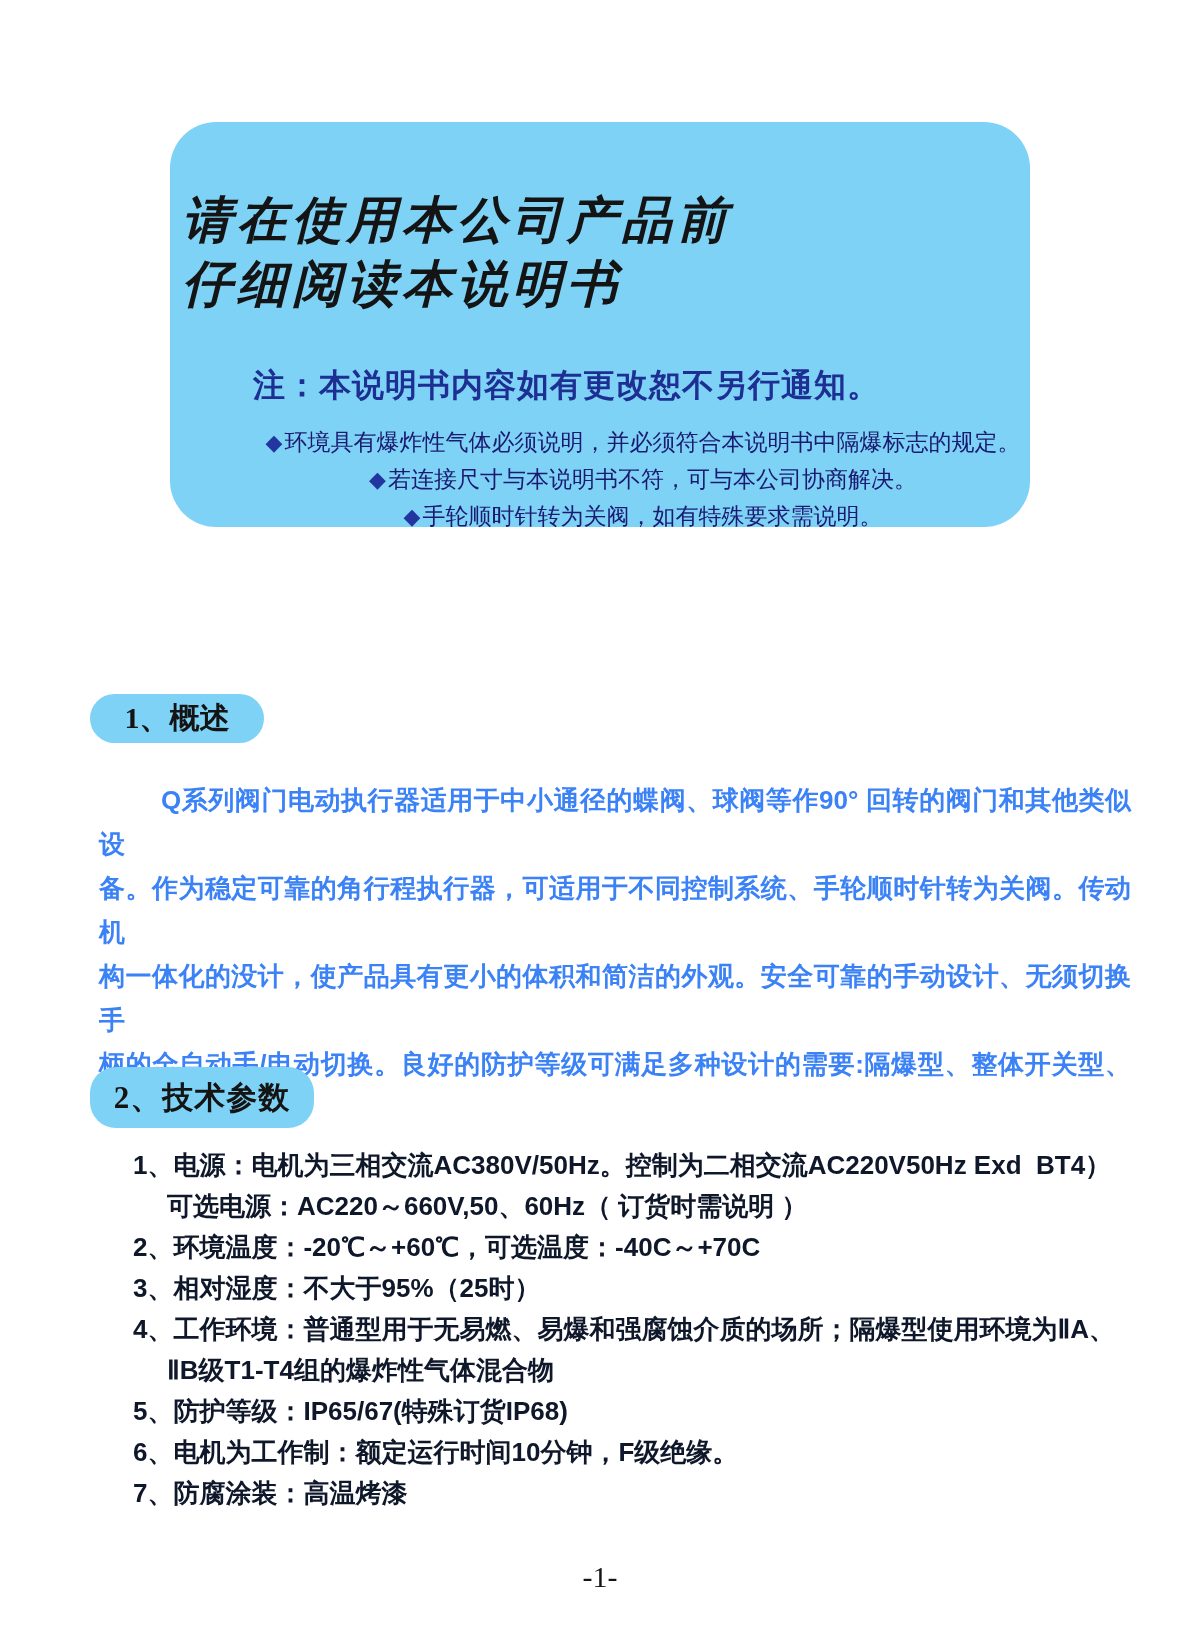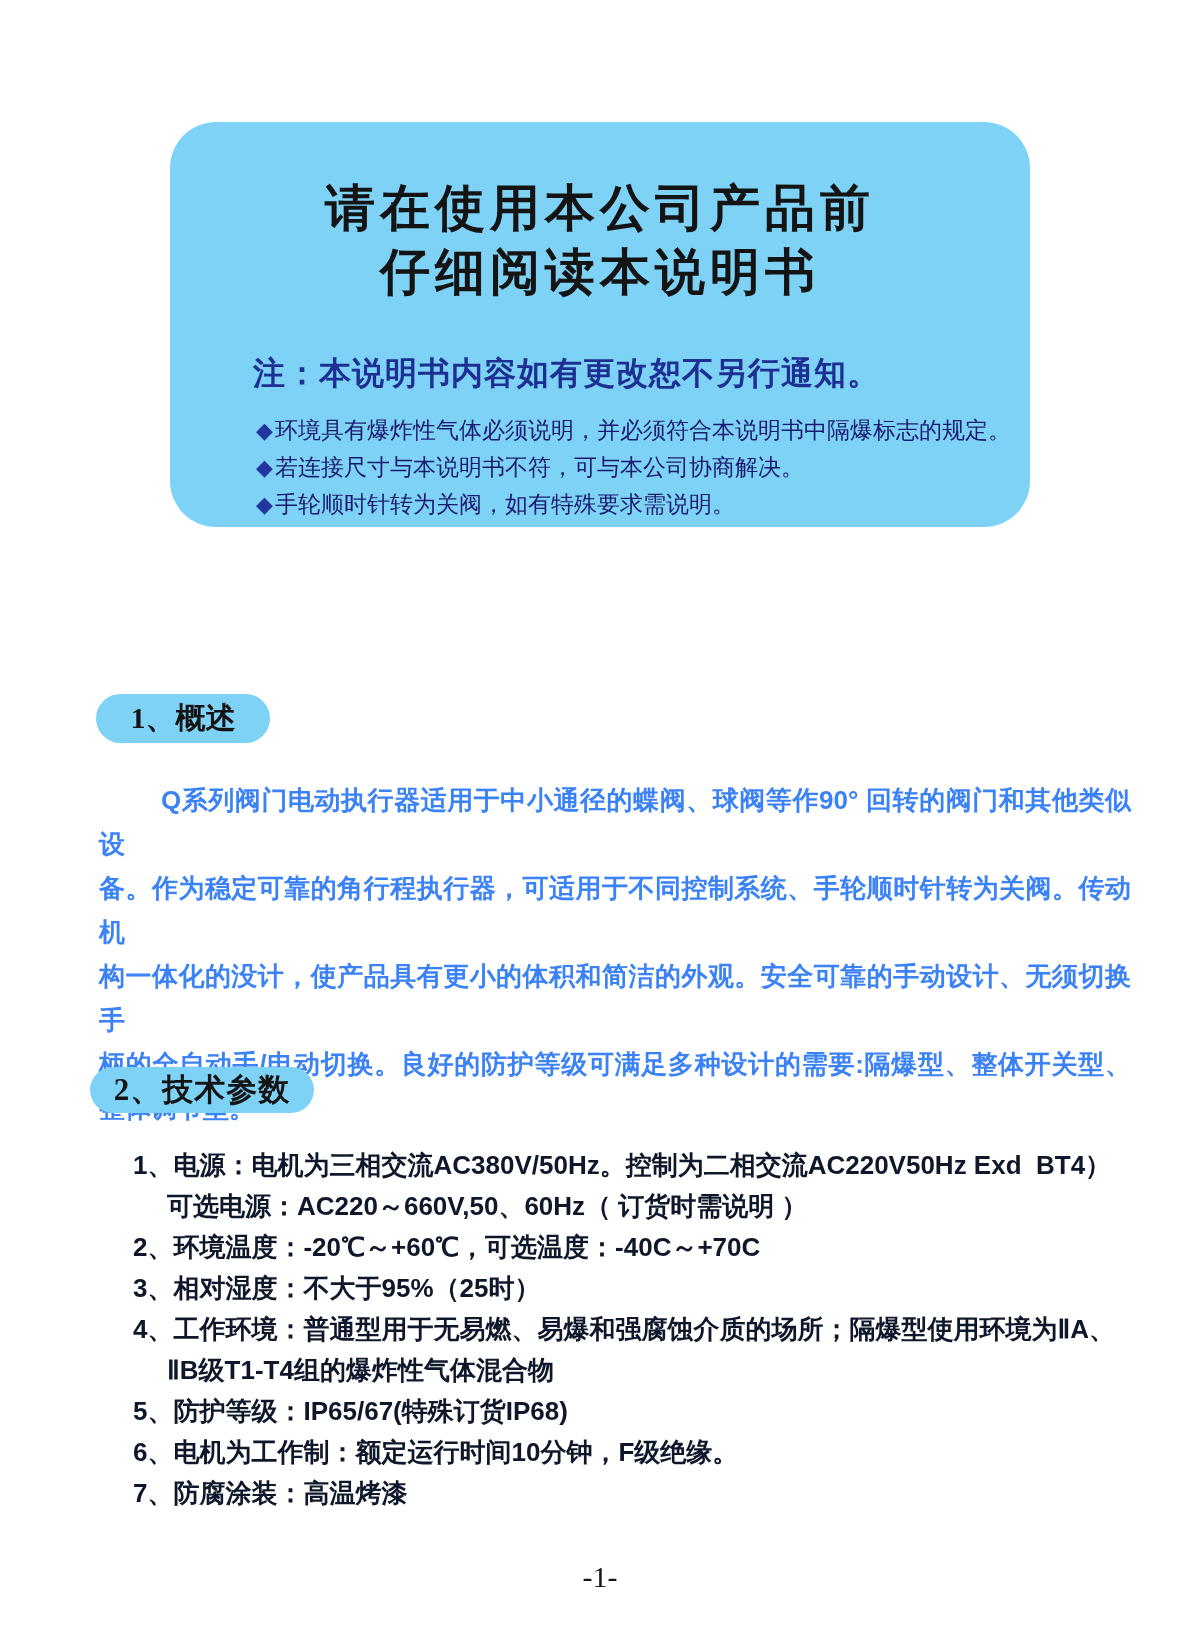--- a/index.html
+++ b/index.html
@@ -15,43 +15,45 @@
 
   
   .notice-box {
     position: absolute;
     left: 170px; top: 122px;
     width: 860px; height: 405px;
     background: #7ed2f6;
     border-radius: 46px;
   }
   .notice-title {
-    margin: 0;
+    margin: 12px;
     padding-top: 54px;
-    text-align: center;
+    text-align: left;
     font-family: "Liberation Serif", "DejaVu Serif", serif;
     font-weight: 600;
     font-size: 50px;
     line-height: 64px;
     letter-spacing: 5px;
     color: #141414;
+    font-style: italic;
   }
   .notice-title .t-line { display: block; }
   .note-heading {
     margin: 48px 0 16px 83px;
     font-family: "Liberation Serif", "DejaVu Serif", serif;
     font-weight: 600;
     font-size: 32px;
     letter-spacing: 1px;
     color: #1e2f93;
   }
   .note-bullets {
     list-style: none;
     margin: 12px 0 0 86px;
     padding: 0;
+    text-align: center;
   }
   .note-bullets li {
     font-family: "Liberation Serif", "DejaVu Serif", serif;
     font-size: 23px;
     line-height: 37px;
     color: #1a1a70;
     white-space: pre;
   }
   .diamond-icon {
     color: #2336a0;
@@ -65,22 +67,22 @@
     background: #7ed2f6;
     border-radius: 26px;
     display: flex;
     align-items: center;
     justify-content: center;
     font-family: "Liberation Serif", "DejaVu Serif", serif;
     font-weight: 700;
     color: #141414;
     white-space: pre;
   }
-  .pill-overview { left: 96px; top: 694px; width: 174px; height: 49px; font-size: 30px; }
-  .pill-tech     { left: 90px; top: 1067px; width: 224px; height: 46px; font-size: 31px; letter-spacing: 1px; }
+  .pill-overview { left: 90px; top: 694px; width: 174px; height: 49px; font-size: 30px; }
+  .pill-tech     { left: 90px; top: 1067px; width: 224px; height: 61px; font-size: 31px; letter-spacing: 1px; }
 
   
   .overview-para {
     position: absolute;
     left: 99px; top: 778px;
     width: 1032px;
     font-weight: 700;
     font-size: 26px;
     line-height: 44px;
     color: #3b82f6;

